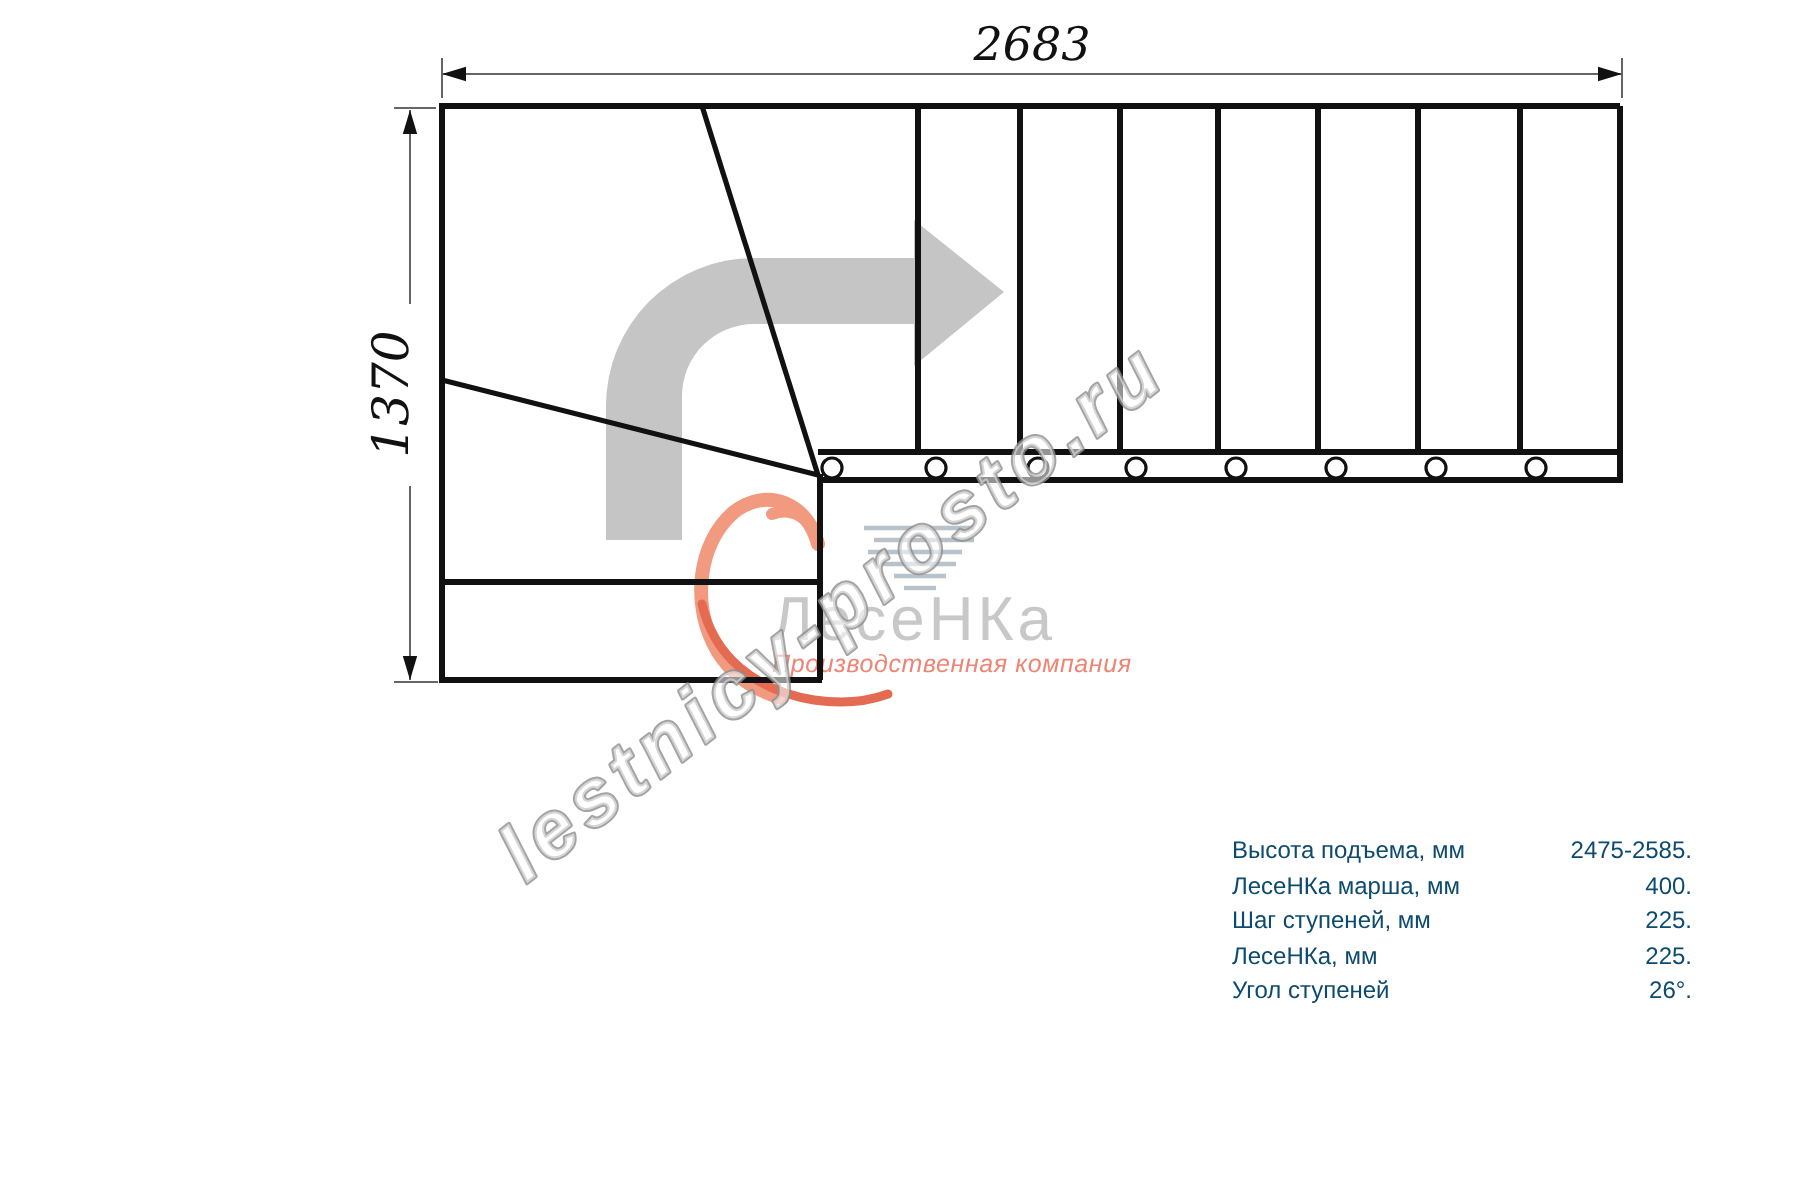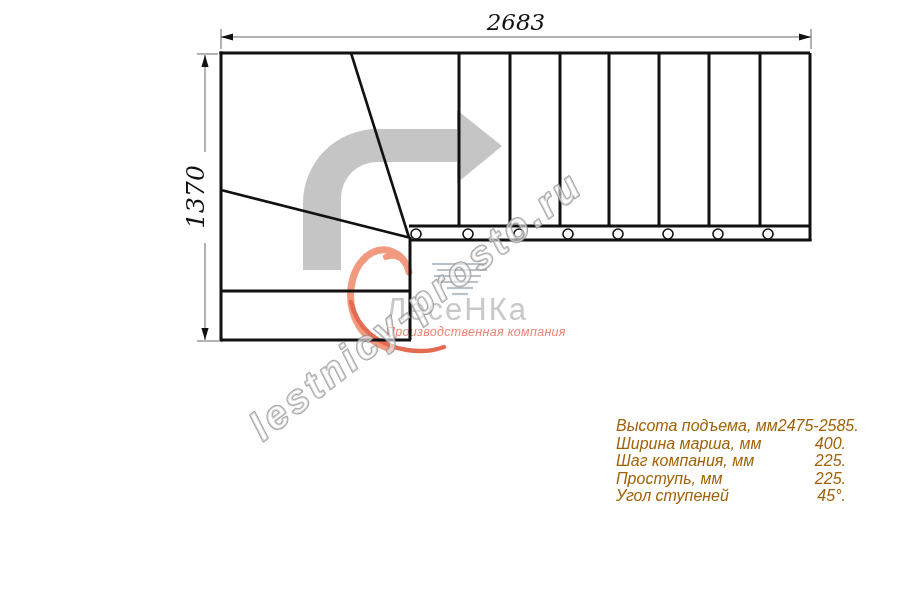--- a/index.html
+++ b/index.html
@@ -3,21 +3,21 @@
 <meta charset="utf-8">
 <style>
   html,body{margin:0;padding:0;background:#ffffff;}
   #canvas{
     position:relative;width:900px;height:600px;background:#ffffff;overflow:hidden;
     font-family:"Liberation Sans",sans-serif;
   }
   #plan-svg{position:absolute;left:0;top:0;}
   .specs{
     position:absolute;left:616px;top:417px;width:230px;
-    font-style:italic;font-size:16px;line-height:17.5px;color:#a16207;
+    font-size:12px;line-height:17.5px;color:#0c4a6e;
   }
   .spec-row{display:flex;}
   .spec-label{white-space:nowrap;}
   .spec-value{margin-left:auto;white-space:nowrap;text-align:right;}
 </style>
 </head>
 <body>
 
 <div id="canvas">
 
@@ -106,30 +106,30 @@
 
     <text x="263" y="442" transform="rotate(-38 263 442)" font-size="40" font-weight="bold" font-style="italic" letter-spacing="4" font-family="Liberation Sans, sans-serif" fill="#ffffff" fill-opacity="0.55" stroke-width="2" stroke-opacity="0.8" paint-order="stroke" stroke-linejoin="round" stroke="#8d8d8d">lestnicy-prosto.ru</text>
   </svg>
 
   <div class="specs">
     <div class="spec-row">
       <span class="spec-label">Высота подъема, мм</span>
       <span class="spec-value">2475-2585.</span>
     </div>
     <div class="spec-row">
-      <span class="spec-label">Ширина марша, мм</span>
+      <span class="spec-label">ЛесеНКа марша, мм</span>
       <span class="spec-value">400.</span>
     </div>
     <div class="spec-row">
-      <span class="spec-label">Шаг компания, мм</span>
+      <span class="spec-label">Шаг ступеней, мм</span>
       <span class="spec-value">225.</span>
     </div>
     <div class="spec-row">
-      <span class="spec-label">Проступь, мм</span>
+      <span class="spec-label">ЛесеНКа, мм</span>
       <span class="spec-value">225.</span>
     </div>
     <div class="spec-row">
       <span class="spec-label">Угол ступеней</span>
-      <span class="spec-value">45°.</span>
+      <span class="spec-value">26°.</span>
     </div>
   </div>
 
 </div>
 
 </body></html>

